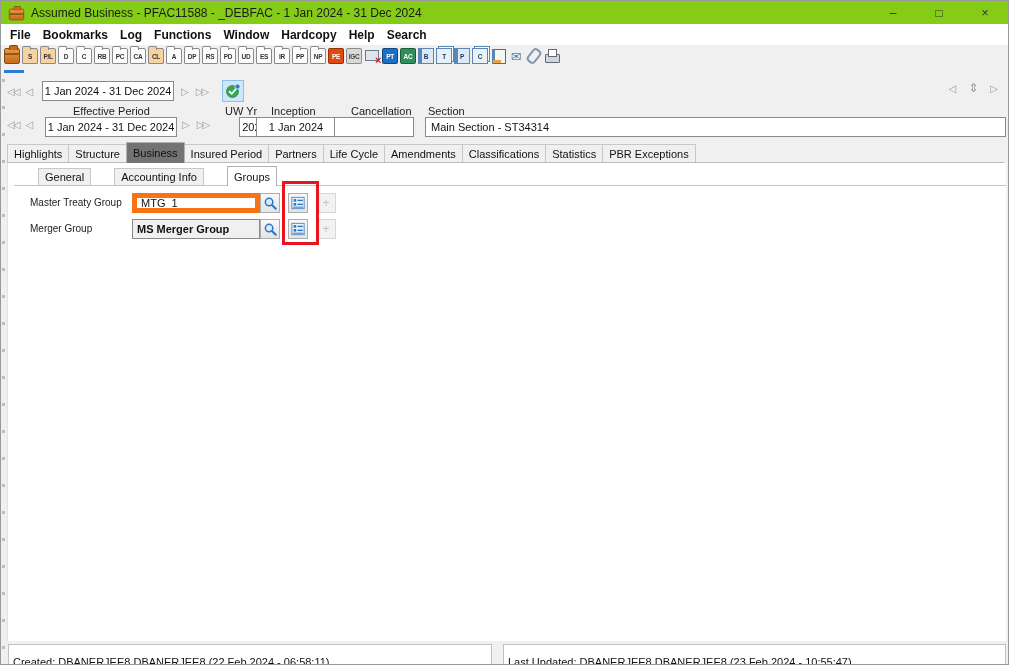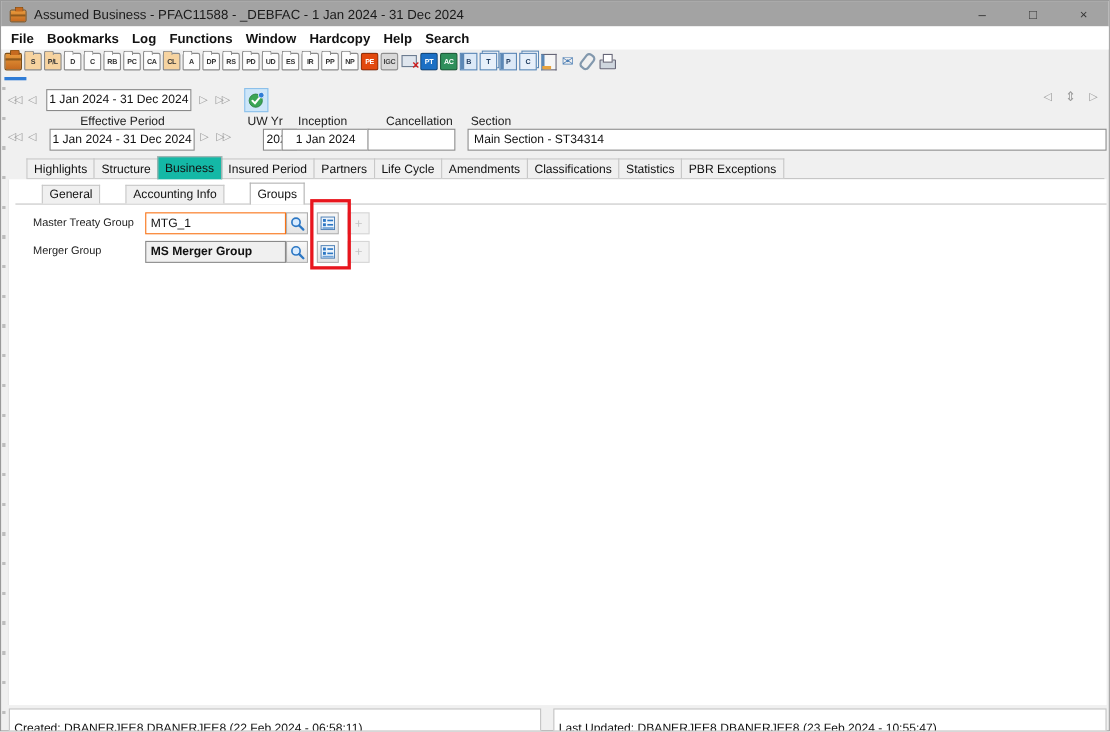--- a/index.html
+++ b/index.html
@@ -1,20 +1,20 @@
 <!DOCTYPE html>
 <html><head>
 <meta charset="utf-8">
 <style>
   * { box-sizing: border-box; margin: 0; padding: 0; }
   html,body { width:1009px; height:665px; background:#e6e6e6; font-family:"Liberation Sans","DejaVu Sans",sans-serif; }
   .window { position:relative; width:1009px; height:665px; background:#f0f0f0; border:1px solid #999; overflow:hidden; }
 
   
-  .titlebar { position:absolute; top:0; left:0; right:0; height:23px; background:#a3a3a3; display:flex; align-items:center; padding-left:7px; }
+  .titlebar { position:absolute; top:0; left:0; right:0; height:23px; background:#84cc16; display:flex; align-items:center; padding-left:7px; }
   .title-text { font-size:12px; color:#1a1a1a; margin-left:6px; white-space:nowrap; }
   .winbtns { position:absolute; right:0; top:0; height:23px; display:flex; }
   .wbtn { width:46px; height:23px; display:flex; align-items:center; justify-content:center; font-size:12px; color:#333; cursor:default; }
 
   
   .menubar { position:absolute; top:23px; left:0; right:0; height:21px; background:#fff; display:flex; align-items:center; padding-left:3px; }
   .menu-item { font-size:12px; color:#111; padding:2px 6px;font-weight:bold; }
 
   
   .briefcase-shape { position:relative; width:17px; height:13px; background:linear-gradient(#e89a3c,#c66a1f); border:1px solid #7d4f17; border-radius:2px; margin-top:3px; }
@@ -54,34 +54,34 @@
   .check-toggle { width:22px; height:22px; margin-left:8px; background:#cde6f9; border:1px solid #8cc0ea; display:flex; align-items:center; justify-content:center; }
   .navrow-right { position:absolute; top:80px; right:10px; display:flex; gap:12px; align-items:center; }
 
   
   .hlabel { position:absolute; top:104px; font-size:11px; color:#222; }
   .hbox { position:absolute; top:116px; height:20px; background:#fff; border:1px solid #8a8a8a; font-size:11px; color:#111; display:flex; align-items:center; justify-content:center; }
   .fieldrow-arrows { position:absolute; top:118px; left:6px; display:flex; gap:7px; align-items:center; }
   .fieldrow-arrows2 { position:absolute; top:118px; left:181px; display:flex; gap:7px; align-items:center; }
 
   
-  .maintabs { position:absolute; top:141px; left:6px; right:4px; height:21px; display:flex; align-items:flex-end; border-bottom:1px solid #bcbcbc;margin-left:17px; }
+  .maintabs { position:absolute; top:141px; left:6px; right:4px; height:21px; display:flex; align-items:flex-end; border-bottom:1px solid #bcbcbc; }
   .tab { height:18px; padding:0 6px; display:flex; align-items:center; font-size:11px; color:#111; background:#f0f0f0; border:1px solid #c8c8c8; border-bottom:none; margin-right:-1px; white-space:nowrap; }
-  .tab.active { background:#14b8a6; height:21px; position:relative; z-index:3; margin-bottom:-1px; border-color:#b2b2b2; }
+  .tab.active { background:#737373; height:21px; position:relative; z-index:3; margin-bottom:-1px; border-color:#b2b2b2; }
 
   
   .panel { position:absolute; top:162px; left:6px; width:999px; height:478px; background:#fff; border-left:1px solid #e3e3e3; }
   .subtabs { position:absolute; top:3px; left:6px; right:0; height:20px; display:flex; align-items:flex-end; border-bottom:1px solid #c4c4c4; }
   .subtab { height:17px; padding:0 6px; display:flex; align-items:center; font-size:11px; color:#111; background:#f0f0f0; border:1px solid #c8c8c8; border-bottom:none; margin-right:-1px; white-space:nowrap;margin-left:24px; }
   .subtab.active { background:#fff; height:20px; margin-bottom:-1px; z-index:3; position:relative; border-color:#b2b2b2; }
 
   
   .flabel { position:absolute; font-size:10px; color:#222; height:20px; line-height:20px; }
   .ftext { position:absolute; width:128px; height:20px; font-size:11px; padding:0 4px; border:1px solid #8a8a8a; background:#fff; font-family:inherit; color:#111; }
-  .ftext.focused { border:1px solid #f97316; }
+  .ftext.focused { border:5px solid #f97316; }
   .ftext.readonly { background:#f0f0f0; }
   .mini-btn { position:absolute; width:20px; height:20px; background:linear-gradient(#f8f8f8,#e4e4e4); border:1px solid #adadad; display:flex; align-items:center; justify-content:center; }
   .mini-btn.disabled { background:#f2f2f2; border-color:#d6d6d6; color:#c4c4c4; font-size:12px; }
   .annotation-box { position:absolute; border:3px solid #e8151d; background:transparent; z-index:10; }
 
   
   .statusbox { position:absolute; top:643px; height:36px; background:#fff; border:1px solid #c0c0c0; font-size:11px; color:#111; display:flex; align-items:center; padding-left:4px; white-space:nowrap; overflow:hidden; }
 
   
   .edge-strip { position:absolute; left:1px; top:78px; width:3px; height:575px;

